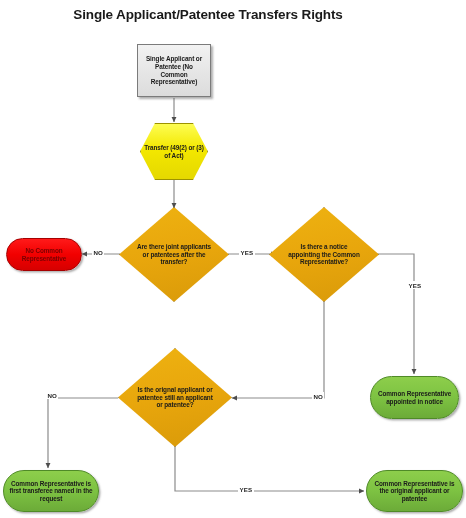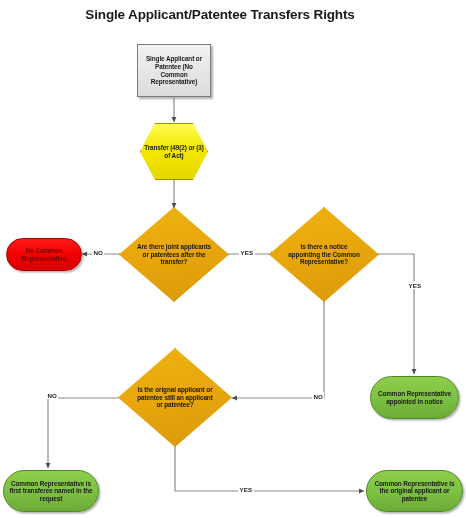--- a/index.html
+++ b/index.html
@@ -43,21 +43,20 @@
   #title {
     position: absolute;
     left: 0;
     top: 7px;
     width: 416px;
     text-align: center;
     font-size: 13.5px;
     font-weight: bold;
     color: #1a1a1a;
     letter-spacing: -0.15px;
-    padding-left: 12px;
   }
 
   
   .proc {
     background: linear-gradient(180deg, #f2f2f2 0%, #e6e6e6 52%, #dcdcdc 100%);
     border: 1px solid #7b7b7b;
     box-shadow: 1.5px 1.5px 2px rgba(80,80,80,0.45);
   }
   .proc .label { font-size: 6.4px; }
 

